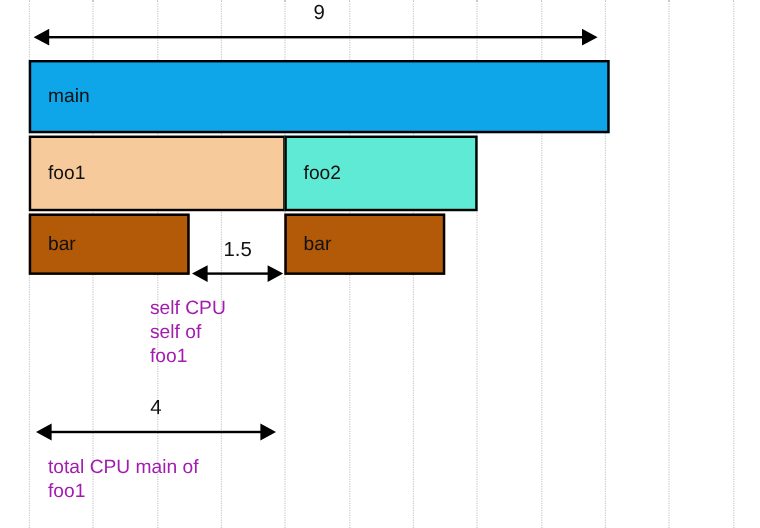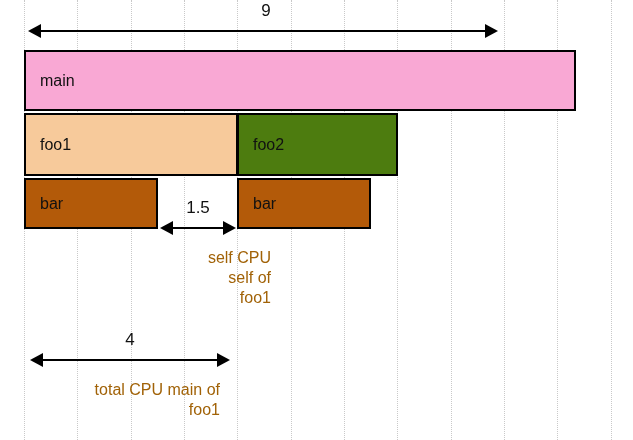--- a/index.html
+++ b/index.html
@@ -79,22 +79,22 @@
     position: absolute;
     font-size: 17px;
     color: #111111;
     text-align: center;
     line-height: 1.05;
     white-space: nowrap;
   }
   .caption {
     position: absolute;
     font-size: 16px;
-    color: #a16207;
-    text-align: right;
+    color: #a21caf;
+    text-align: left;
     line-height: 1.25;
   }
 </style>
 </head>
 <body>
 
 <div id="stage">
 
   <div id="grid-layer">
       <div class="gridline" style="left: 24px; height: 440px;"></div>
@@ -111,29 +111,29 @@
       <div class="gridline" style="left: 611px; height: 440px;"></div>
     </div>
 
   <div class="measure" id="measure-total-main" style="left:28px; top:31px; width:470px;">
     <div class="head left"></div>
     <div class="shaft"></div>
     <div class="head right"></div>
   </div>
   <div class="measure-value" id="label-main-total" style="left:236px; top:2px; width:60px;">9</div>
 
-  <div class="frame" id="frame-main" style="left:24px; top:50px; width:552px; height:61px; background:#f9a8d4;">
+  <div class="frame" id="frame-main" style="left:24px; top:50px; width:484px; height:61px; background:#0ea5e9;">
     <span class="frame-label">main</span>
   </div>
 
   <div class="frame" id="frame-foo1" style="left:24px; top:113px; width:214px; height:63px; background:#F7CA9B;">
     <span class="frame-label">foo1</span>
   </div>
 
-  <div class="frame" id="frame-foo2" style="left:237px; top:113px; width:161px; height:63px; background:#4d7c0f;">
+  <div class="frame" id="frame-foo2" style="left:237px; top:113px; width:161px; height:63px; background:#5eead4;">
     <span class="frame-label">foo2</span>
   </div>
 
   <div class="frame" id="frame-bar-1" style="left:24px; top:178px; width:134px; height:51px; background:#B35A09;">
     <span class="frame-label">bar</span>
   </div>
 
   <div class="frame" id="frame-bar-2" style="left:237px; top:178px; width:134px; height:51px; background:#B35A09;">
     <span class="frame-label">bar</span>
   </div>

